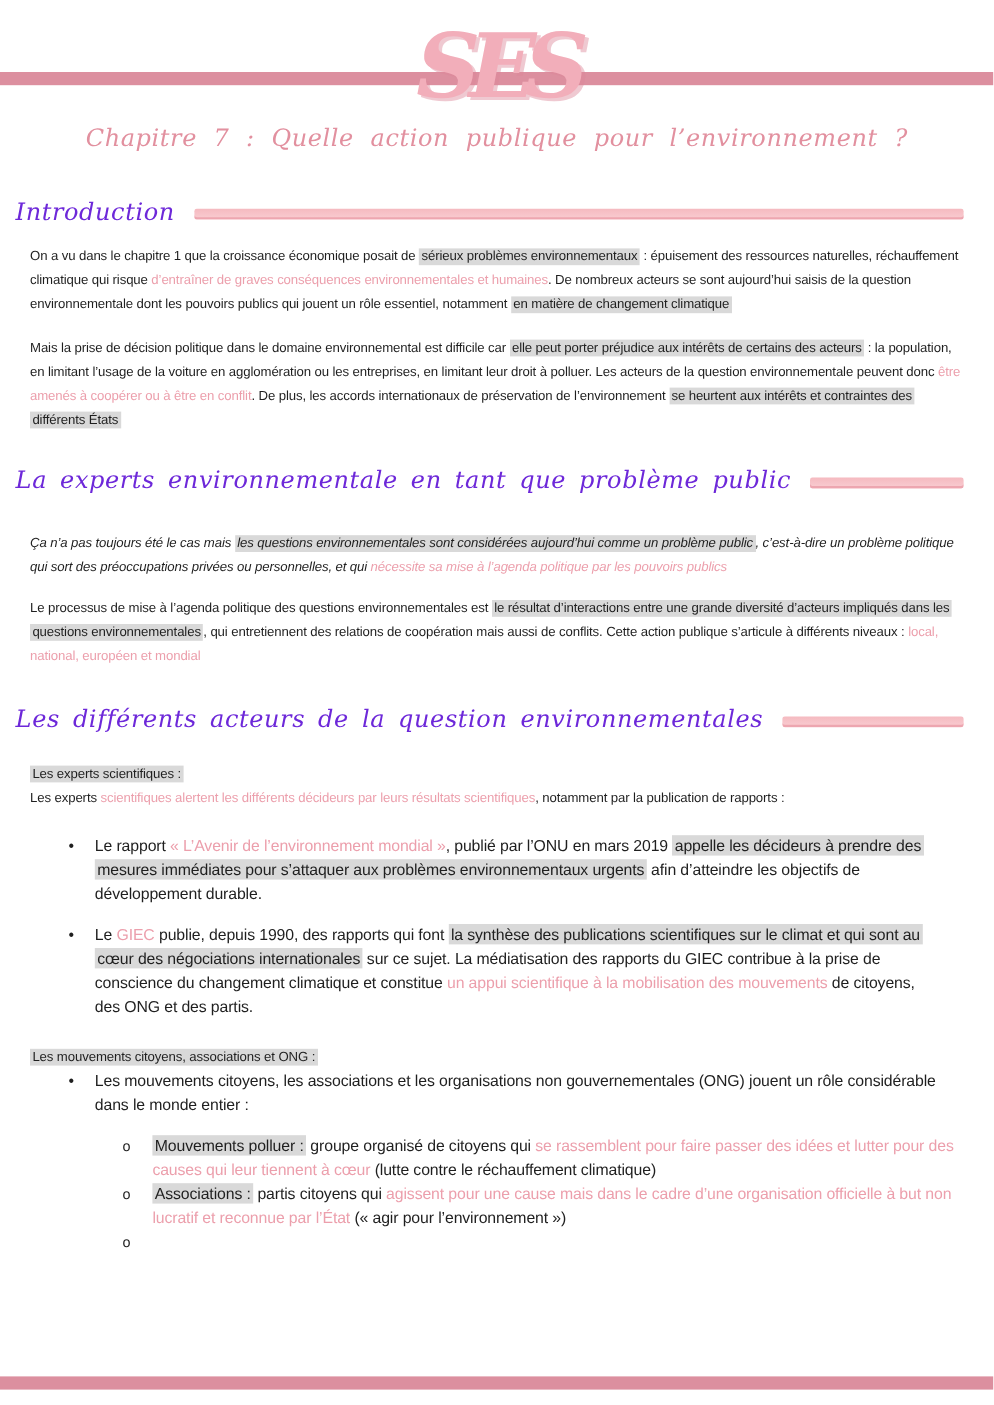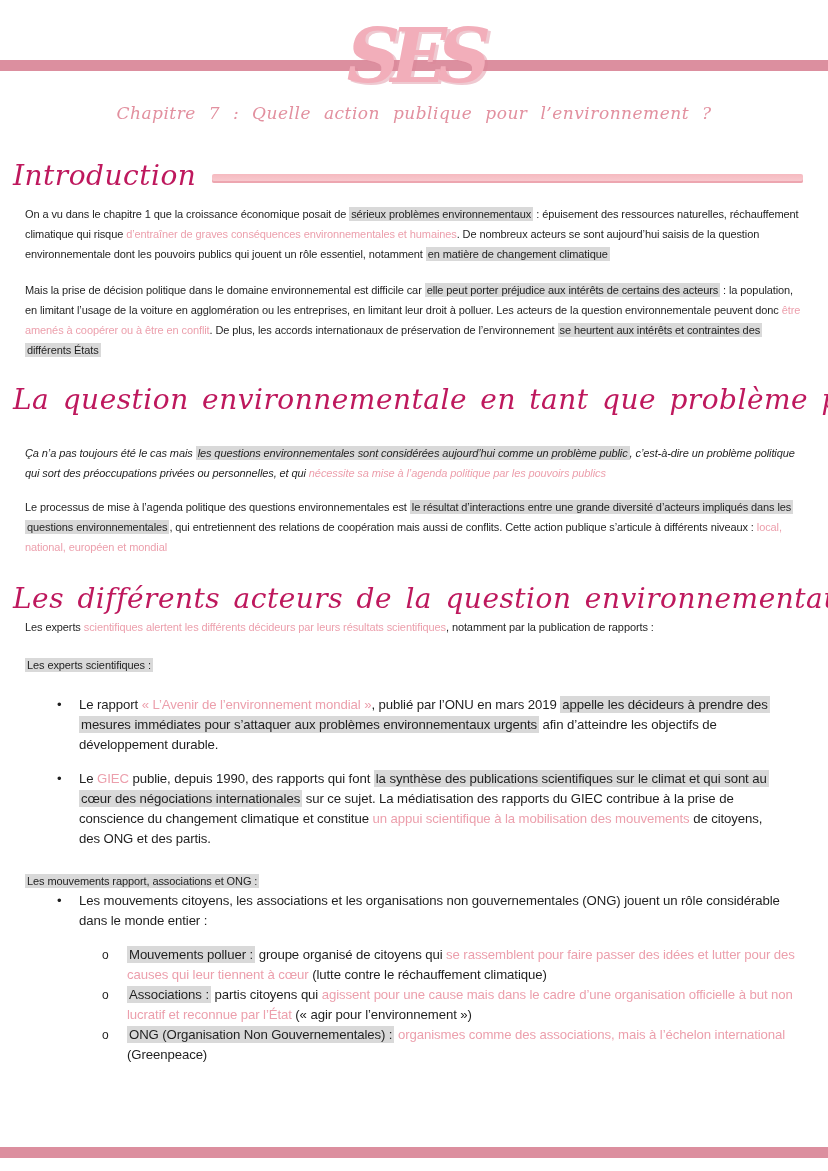--- a/index.html
+++ b/index.html
@@ -33,29 +33,29 @@
     font-family:"DejaVu Serif",serif;font-style:italic;font-weight:bold;
     font-size:74px;line-height:80px;
     color:var(--logo_pink);
     letter-spacing:-0.13em;
     text-shadow:3px 2px 0 rgba(219,136,152,.45);
   }
   .chapter-title{
     position:absolute;top:103px;left:0;width:100%;
     text-align:center;
     font-family:"DejaVu Serif",serif;font-style:italic;
-    font-size:17px;color:var(--title_pink);
+    font-size:20px;color:var(--title_pink);
     word-spacing:7px;letter-spacing:.5px;
   }
   
   .content{position:absolute;top:150px;left:0;right:0;padding:0 25px;}
   .sec-head{display:flex;align-items:center;margin-left:-12px;}
   .sec-head h2{
     font-family:"DejaVu Serif",serif;font-style:italic;font-weight:500;
-    font-size:28px;line-height:36px;color:#be185d;
+    font-size:20px;line-height:36px;color:#6d28d9;
     white-space:nowrap;letter-spacing:.5px;word-spacing:4px;
   }
   .rule{
     flex:1;height:9px;margin-left:16px;margin-top:4px;border-radius:2px;
     background:linear-gradient(var(--rule_pink),#f9cdd2);
     box-shadow:0 -2px 0 #eda6b0 inset;
   }
   .sec-head.intro{margin-top:8px;}
   .sec-head.h2{margin-top:22px;}
   .sec-head.h3{margin-top:24px;}
@@ -99,59 +99,58 @@
   <div class="content">
 
     <div class="sec-head intro">
       <h2>Introduction</h2>
       <div class="rule"></div>
     </div>
     <p class="para p1"><span class="seg">On a vu dans le chapitre 1 que la croissance économique posait de </span><span class="seg hl">sérieux problèmes environnementaux</span><span class="seg"> : épuisement des ressources naturelles, réchauffement climatique qui risque </span><span class="seg pink">d’entraîner de graves conséquences environnementales et humaines</span><span class="seg">. De nombreux acteurs se sont aujourd’hui saisis de la question environnementale dont les pouvoirs publics qui jouent un rôle essentiel, notamment </span><span class="seg hl">en matière de changement climatique</span></p>
     <p class="para p2"><span class="seg">Mais la prise de décision politique dans le domaine environnemental est difficile car </span><span class="seg hl">elle peut porter préjudice aux intérêts de certains des acteurs</span><span class="seg"> : la population, en limitant l’usage de la voiture en agglomération ou les entreprises, en limitant leur droit à polluer. Les acteurs de la question environnementale peuvent donc </span><span class="seg pink">être amenés à coopérer ou à être en conflit</span><span class="seg">. De plus, les accords internationaux de préservation de l’environnement </span><span class="seg hl">se heurtent aux intérêts et contraintes des différents États</span></p>
 
     <div class="sec-head h2">
-      <h2>La question environnementale en tant que problème public</h2>
+      <h2>La experts environnementale en tant que problème public</h2>
       <div class="rule"></div>
     </div>
     <p class="para p3"><span class="seg">Ça n’a pas toujours été le cas mais </span><span class="seg hl">les questions environnementales sont considérées aujourd’hui comme un problème public</span><span class="seg">, c’est-à-dire un problème politique qui sort des préoccupations privées ou personnelles, et qui </span><span class="seg pink">nécessite sa mise à l’agenda politique par les pouvoirs publics</span></p>
     <p class="para p4"><span class="seg">Le processus de mise à l’agenda politique des questions environnementales est </span><span class="seg hl">le résultat d’interactions entre une grande diversité d’acteurs impliqués dans les questions environnementales</span><span class="seg">, qui entretiennent des relations de coopération mais aussi de conflits. Cette action publique s’articule à différents niveaux : </span><span class="seg pink">local, national, européen et mondial</span></p>
 
     <div class="sec-head h3">
-      <h2>Les différents acteurs de la question environnementaux</h2>
+      <h2>Les différents acteurs de la question environnementales</h2>
       <div class="rule"></div>
     </div>
 
+    <p class="para label1"><span class="seg hl">Les experts scientifiques :</span></p>
     <p class="para p5"><span class="seg">Les experts </span><span class="seg pink">scientifiques alertent les différents décideurs par leurs résultats scientifiques</span><span class="seg">, notamment par la publication de rapports :</span></p>
-    <p class="para label1"><span class="seg hl">Les experts scientifiques :</span></p>
 
     <div class="bullet l1 b1">
       <span class="marker">•</span>
       <div class="txt"><span class="seg">Le rapport </span><span class="seg pink">« L’Avenir de l’environnement mondial »</span><span class="seg">, publié par l’ONU en mars 2019 </span><span class="seg hl">appelle les décideurs à prendre des mesures immédiates pour s’attaquer aux problèmes environnementaux urgents</span><span class="seg"> afin d’atteindre les objectifs de développement durable.</span></div>
     </div>
     <div class="bullet l1 b2">
       <span class="marker">•</span>
       <div class="txt"><span class="seg">Le </span><span class="seg pink">GIEC</span><span class="seg"> publie, depuis 1990, des rapports qui font </span><span class="seg hl">la synthèse des publications scientifiques sur le climat et qui sont au cœur des négociations internationales</span><span class="seg"> sur ce sujet. La médiatisation des rapports du GIEC contribue à la prise de conscience du changement climatique et constitue </span><span class="seg pink">un appui scientifique à la mobilisation des mouvements</span><span class="seg"> de citoyens, des ONG et des partis.</span></div>
     </div>
 
-    <p class="para label2"><span class="seg hl">Les mouvements rapport, associations et ONG :</span></p>
+    <p class="para label2"><span class="seg hl">Les mouvements citoyens, associations et ONG :</span></p>
 
     <div class="bullet l1 b3">
       <span class="marker">•</span>
       <div class="txt"><span class="seg">Les mouvements citoyens, les associations et les organisations non gouvernementales (ONG) jouent un rôle considérable dans le monde entier :</span></div>
     </div>
 
     <div class="bullet l2 s1">
       <span class="marker">o</span>
       <div class="txt"><span class="seg hl">Mouvements polluer :</span><span class="seg"> groupe organisé de citoyens qui </span><span class="seg pink">se rassemblent pour faire passer des idées et lutter pour des causes qui leur tiennent à cœur</span><span class="seg"> (lutte contre le réchauffement climatique)</span></div>
     </div>
     <div class="bullet l2">
       <span class="marker">o</span>
       <div class="txt"><span class="seg hl">Associations :</span><span class="seg"> partis citoyens qui </span><span class="seg pink">agissent pour une cause mais dans le cadre d’une organisation officielle à but non lucratif et reconnue par l’État</span><span class="seg"> (« agir pour l’environnement »)</span></div>
     </div>
     <div class="bullet l2">
       <span class="marker">o</span>
-      <div class="txt"><span class="seg hl">ONG (Organisation Non Gouvernementales) :</span><span class="seg"> </span><span class="seg pink">organismes comme des associations, mais à l’échelon international</span><span class="seg"> (Greenpeace)</span></div>
     </div>
 
   </div>
 
   <div class="bottom-bar"></div>
 </div>
 
 </body></html>

